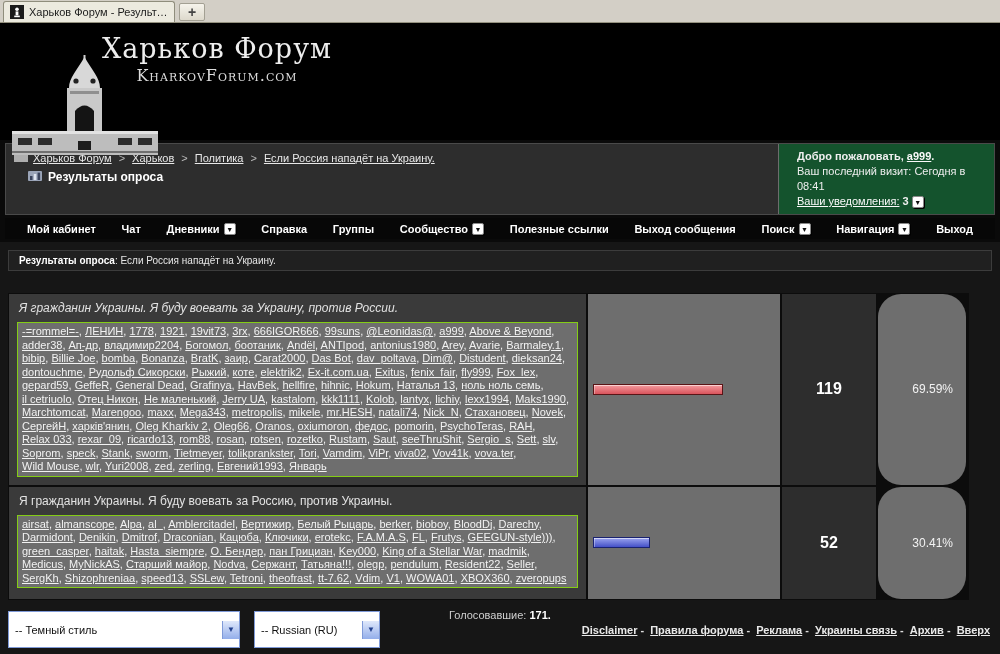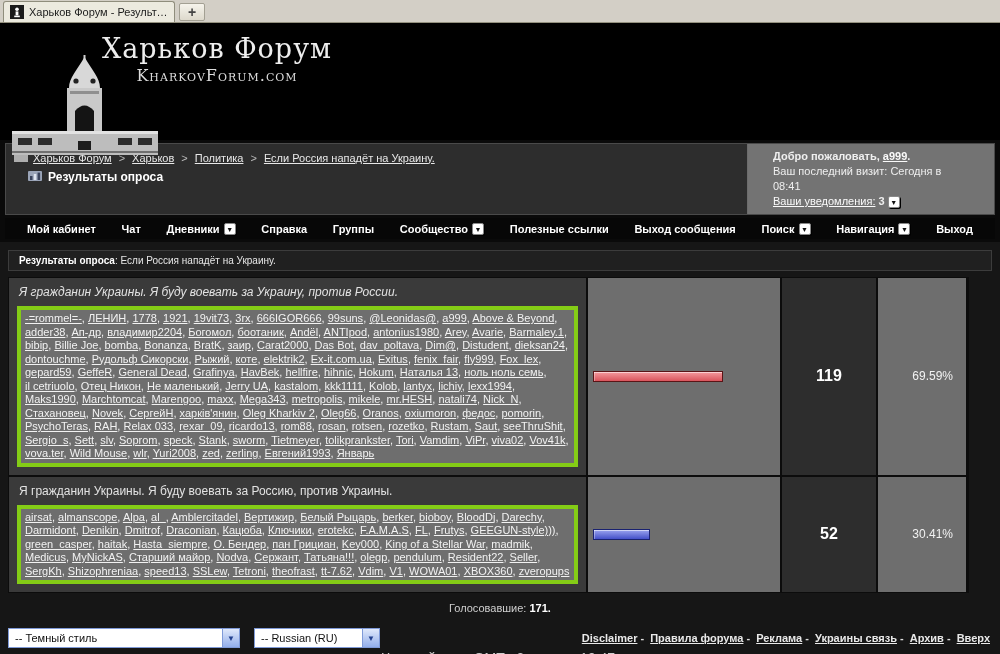--- a/index.html
+++ b/index.html
@@ -21,60 +21,60 @@
   .logo-title { font-family:"DejaVu Serif", serif; font-size:27px; color:#eee; letter-spacing:1px; }
   .logo-sub { font-family:"DejaVu Serif", serif; font-size:16px; color:#ddd; letter-spacing:1px; font-variant:small-caps; margin-top:2px; }
 
   
   .crumbstrip { margin:3px 5px 0; min-height:53px; background:#2d2d2d; border:1px solid #4a4a4a; display:flex; justify-content:space-between; }
   .crumbs { padding:7px 8px 5px; font-size:11px; }
   .crumb-row { display:flex; align-items:center; gap:5px; }
   .crumb-row a { color:#e8e8e8; text-decoration:underline; }
   .crumb-sep { color:#bbb; padding:0 2px; }
   .crumb-page { display:flex; align-items:center; gap:6px; margin-top:5px; padding-left:14px; font-size:12px; font-weight:bold; color:#fff; }
-  .welcome { width:247px; background:#737373; border-left:1px solid #6c6c6c; padding:5px 25px; font-size:11px; color:#efefef; line-height:15px; }
+  .welcome { width:216px; background:#14532d; border-left:1px solid #6c6c6c; padding:5px 18px; font-size:11px; color:#efefef; line-height:15px; }
   .welcome .w1 { font-weight:bold; }
   .welcome a { color:#fafafa; text-decoration:underline; }
   .notif-count { font-weight:bold; }
 
   
   .navbar { margin:3px 5px 0; height:21px; background:#070707; display:flex; align-items:center; justify-content:space-between; padding:0 22px;text-align:right; }
   .nav-item { font-size:11px; font-weight:bold; color:#fff; display:flex; align-items:center; gap:4px; white-space:nowrap; }
   .dd-icon { display:inline-block; width:12px; height:12px; background:#fff; border:1px solid #888; border-radius:2px; box-shadow:1px 1px 0 #000; text-align:center; }
   .dd-icon::after { content:"\25BC"; font-size:7px; color:#111; line-height:11px; display:block; }
 
   
   .main { margin-top:3px; background:#161616; padding:8px 8px 0; min-height:390px; }
   .polltitle { background:#202020; border:1px solid #3c3c3c; padding:4px 10px; font-size:10px; color:#e6e6e6; }
   .polltitle b { color:#fff; }
-  .polltable { margin-top:6px; width:961px; background:#0c0c0c; border:1px solid #0c0c0c; display:grid; grid-template-columns:577px 192px 94px 88px; gap:2px; }
+  .polltable { margin-top:22px; width:961px; background:#0c0c0c; border:1px solid #0c0c0c; display:grid; grid-template-columns:577px 192px 94px 88px; gap:2px; }
   .cell { min-height:100%; }
   .opt-cell { background:#3a3a3a; padding:6px 8px 8px; }
   .opt-text { font-size:12px; color:#e2e2e2; margin:1px 0 7px 2px; }
   .italic .opt-text { font-style:italic; }
-  .voters { background:#6e6e6e; border:4px solid #84cc16; padding:2px 4px; font-size:11px; line-height:13.5px; color:#f2f2f2; }
+  .voters { background:#6e6e6e; border:1px solid #84cc16; padding:2px 4px; font-size:11px; line-height:13.5px; color:#f2f2f2; }
   .row1 .voters { min-height:128px; }
   .row2 .voters { min-height:72px; }
   .voter { color:#f2f2f2; text-decoration:underline; white-space:nowrap; }
   .bar-cell { background:#6e6e6e; display:flex; align-items:center; padding-left:5px; }
   .bartrack { width:187px; }
   .bar { height:11px; border:1px solid #444; box-shadow:inset 0 1px 0 rgba(255,255,255,.55), inset 1px 0 0 rgba(255,255,255,.35); }
   .votes-cell { background:#2d2d2d; display:flex; align-items:center; justify-content:center; font-size:16px; font-weight:bold; color:#fff; }
-  .pct-cell { background:#6e6e6e; display:flex; align-items:center; justify-content:flex-end; padding-right:13px; font-size:12px; color:#f2f2f2; }
+  .pct-cell { background:#6e6e6e; display:flex; align-items:center; justify-content:flex-end; padding-right:13px; font-size:12px; color:#f2f2f2;border-radius:23px; }
   .row1 { min-height:168px; }
   .row2 { min-height:112px; }
 
   .total-line { text-align:center; margin-top:9px; font-size:11px; color:#cfcfcf; }
   .total-line b { color:#fff; }
   .gmt-line { text-align:center; margin-top:36px; font-size:14px; color:#cfcfcf; }
 
   
   .footer { position:absolute; left:0; right:0; bottom:6px; display:flex; justify-content:space-between; align-items:center; padding:0 10px 0 8px; }
   .selects { display:flex; gap:14px; }
-  .fselect { height:20px; background:#fff; border:1px solid #7f9ad8; display:flex; align-items:center; font-size:11px; color:#111; cursor:default; }
+  .fselect { height:37px; background:#fff; border:1px solid #7f9ad8; display:flex; align-items:center; font-size:11px; color:#111; cursor:default; }
   .fselect .txt { flex:1; padding:0 6px; white-space:nowrap; overflow:hidden; }
   .fselect .btn { width:17px; height:18px; background:linear-gradient(#dfe8fb,#93aeea); border-left:1px solid #7f9ad8; display:flex; align-items:center; justify-content:center; }
   .fselect .btn::after { content:"\25BC"; font-size:8px; color:#23418f; }
   .sel-style { width:232px; } .sel-lang { width:126px; }
   .flinks { font-size:11px; font-weight:bold; color:#dcdcdc; }
   .flinks a { color:#e9e9e9; text-decoration:underline; }
   .flink-sep { padding:0 3px; }
 </style>
 </head>
 <body>

